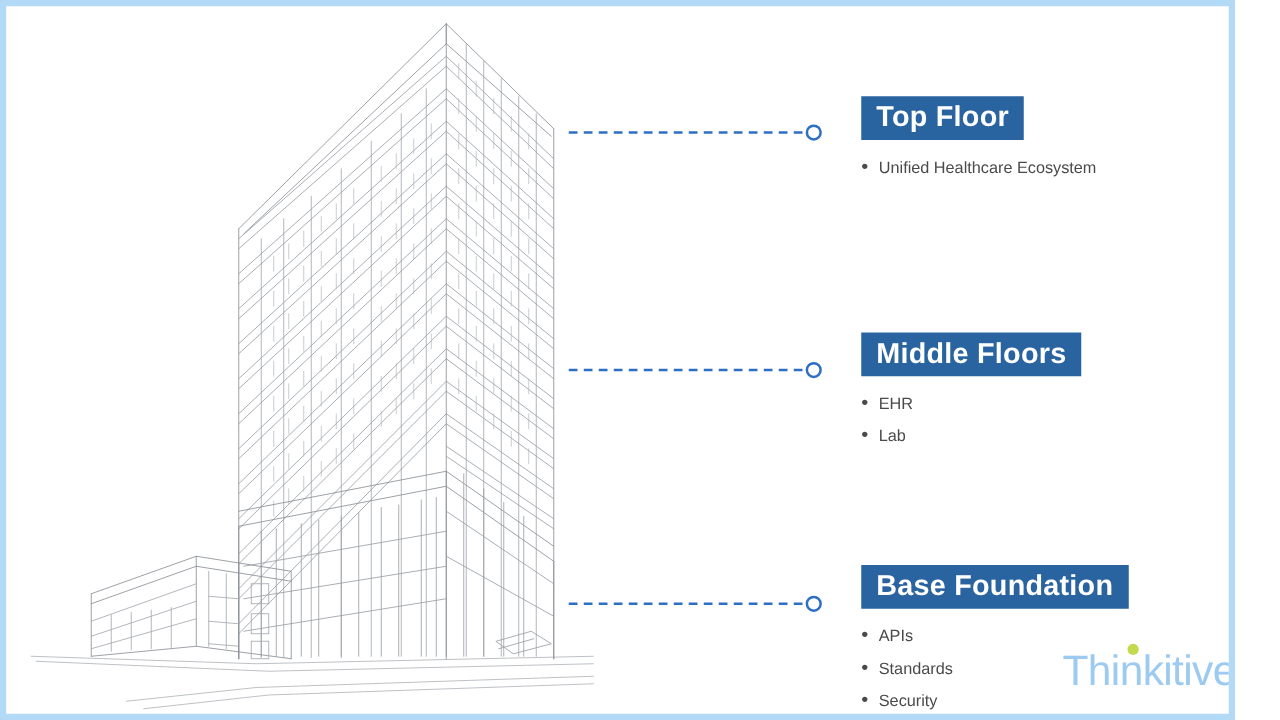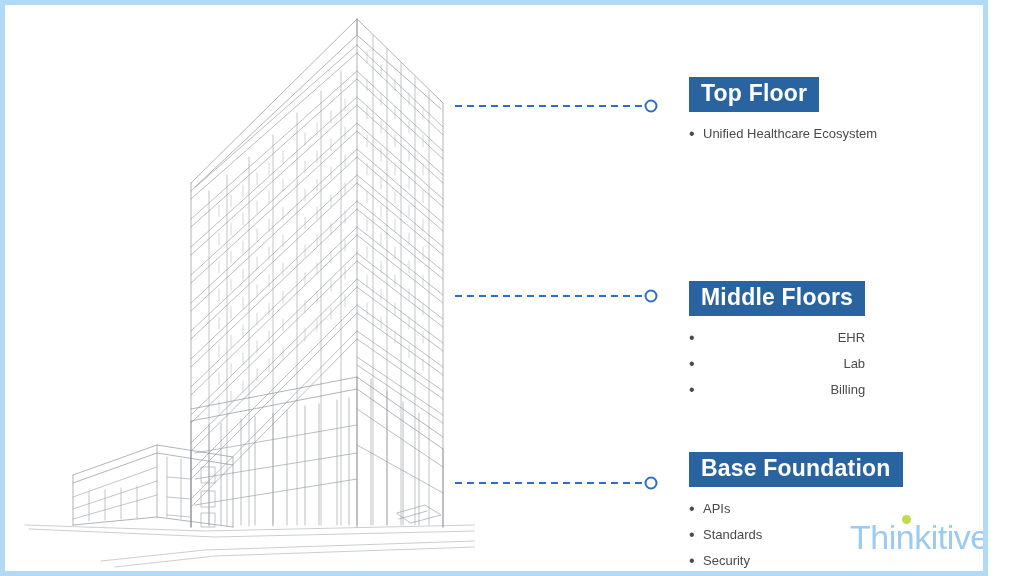--- a/index.html
+++ b/index.html
@@ -75,21 +75,21 @@
   .bullets li::before {
     content: "\2022";
     position: absolute;
     left: 0;
     top: 0;
     color: #4a4a4a;
     font-size: 16px;
   }
 
   #callout-top    { top: 72px; }
-  #callout-middle { top: 276px; text-align: right; }
+  #callout-middle { top: 261px; }
   #callout-base   { top: 447px; }
 
   
   .logo {
     position: absolute;
     left: 845px;
     top: 515px;
     font-size: 34px;
     font-weight: normal;
     color: #9ccaf0;
@@ -435,21 +435,20 @@
     <ul class="bullets">
       <li>Unified Healthcare Ecosystem</li>
     </ul>
   </div>
 
   <div class="callout" id="callout-middle">
     <div class="callout-title">Middle Floors</div>
     <ul class="bullets">
       <li>EHR</li>
       <li>Lab</li>
-      <li>Billing</li>
     </ul>
   </div>
 
   <div class="callout" id="callout-base">
     <div class="callout-title">Base Foundation</div>
     <ul class="bullets">
       <li>APIs</li>
       <li>Standards</li>
       <li>Security</li>
     </ul>

